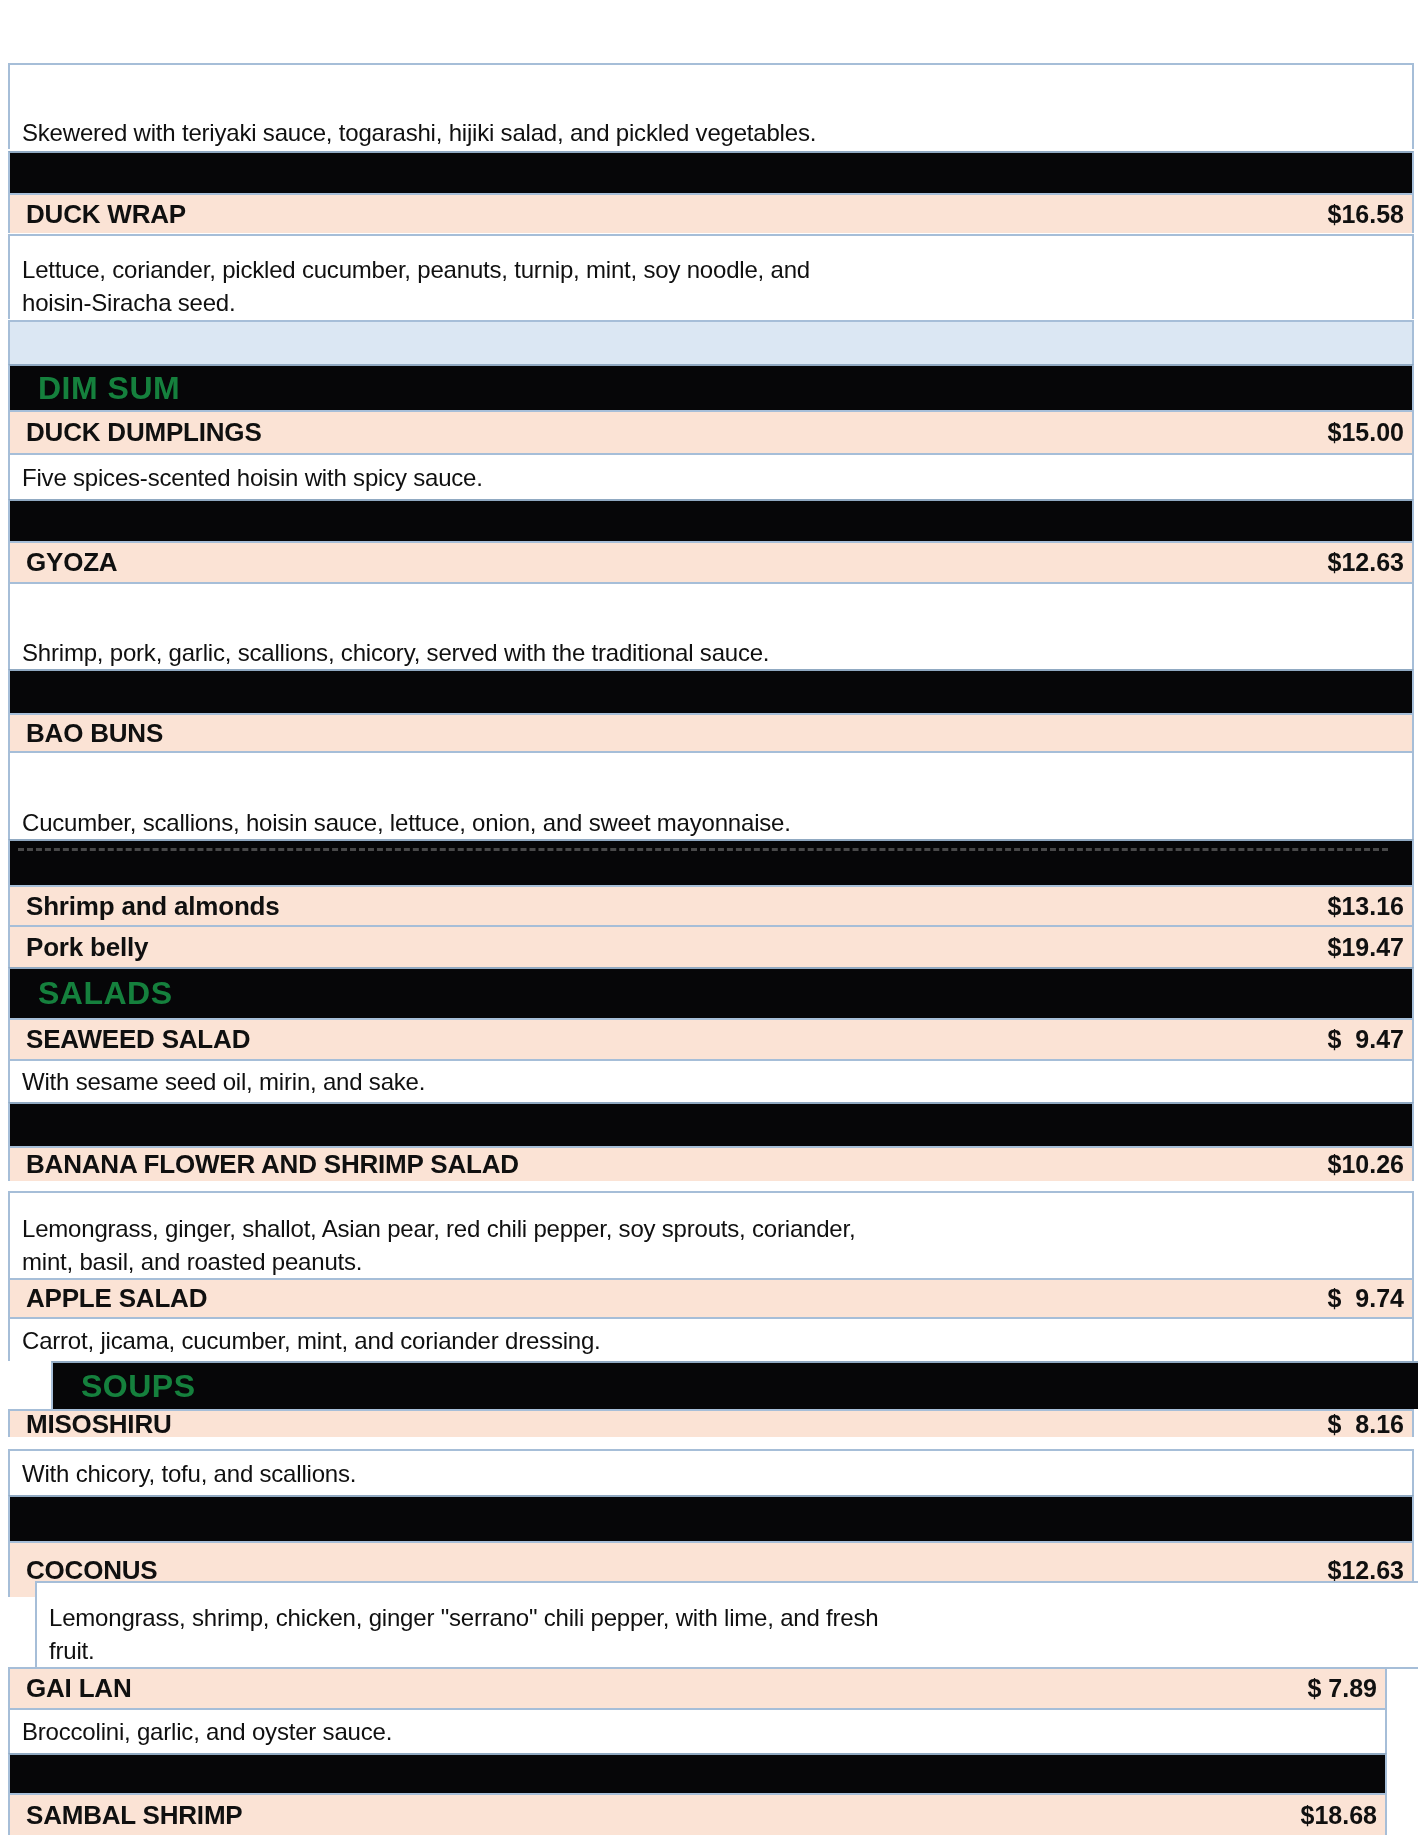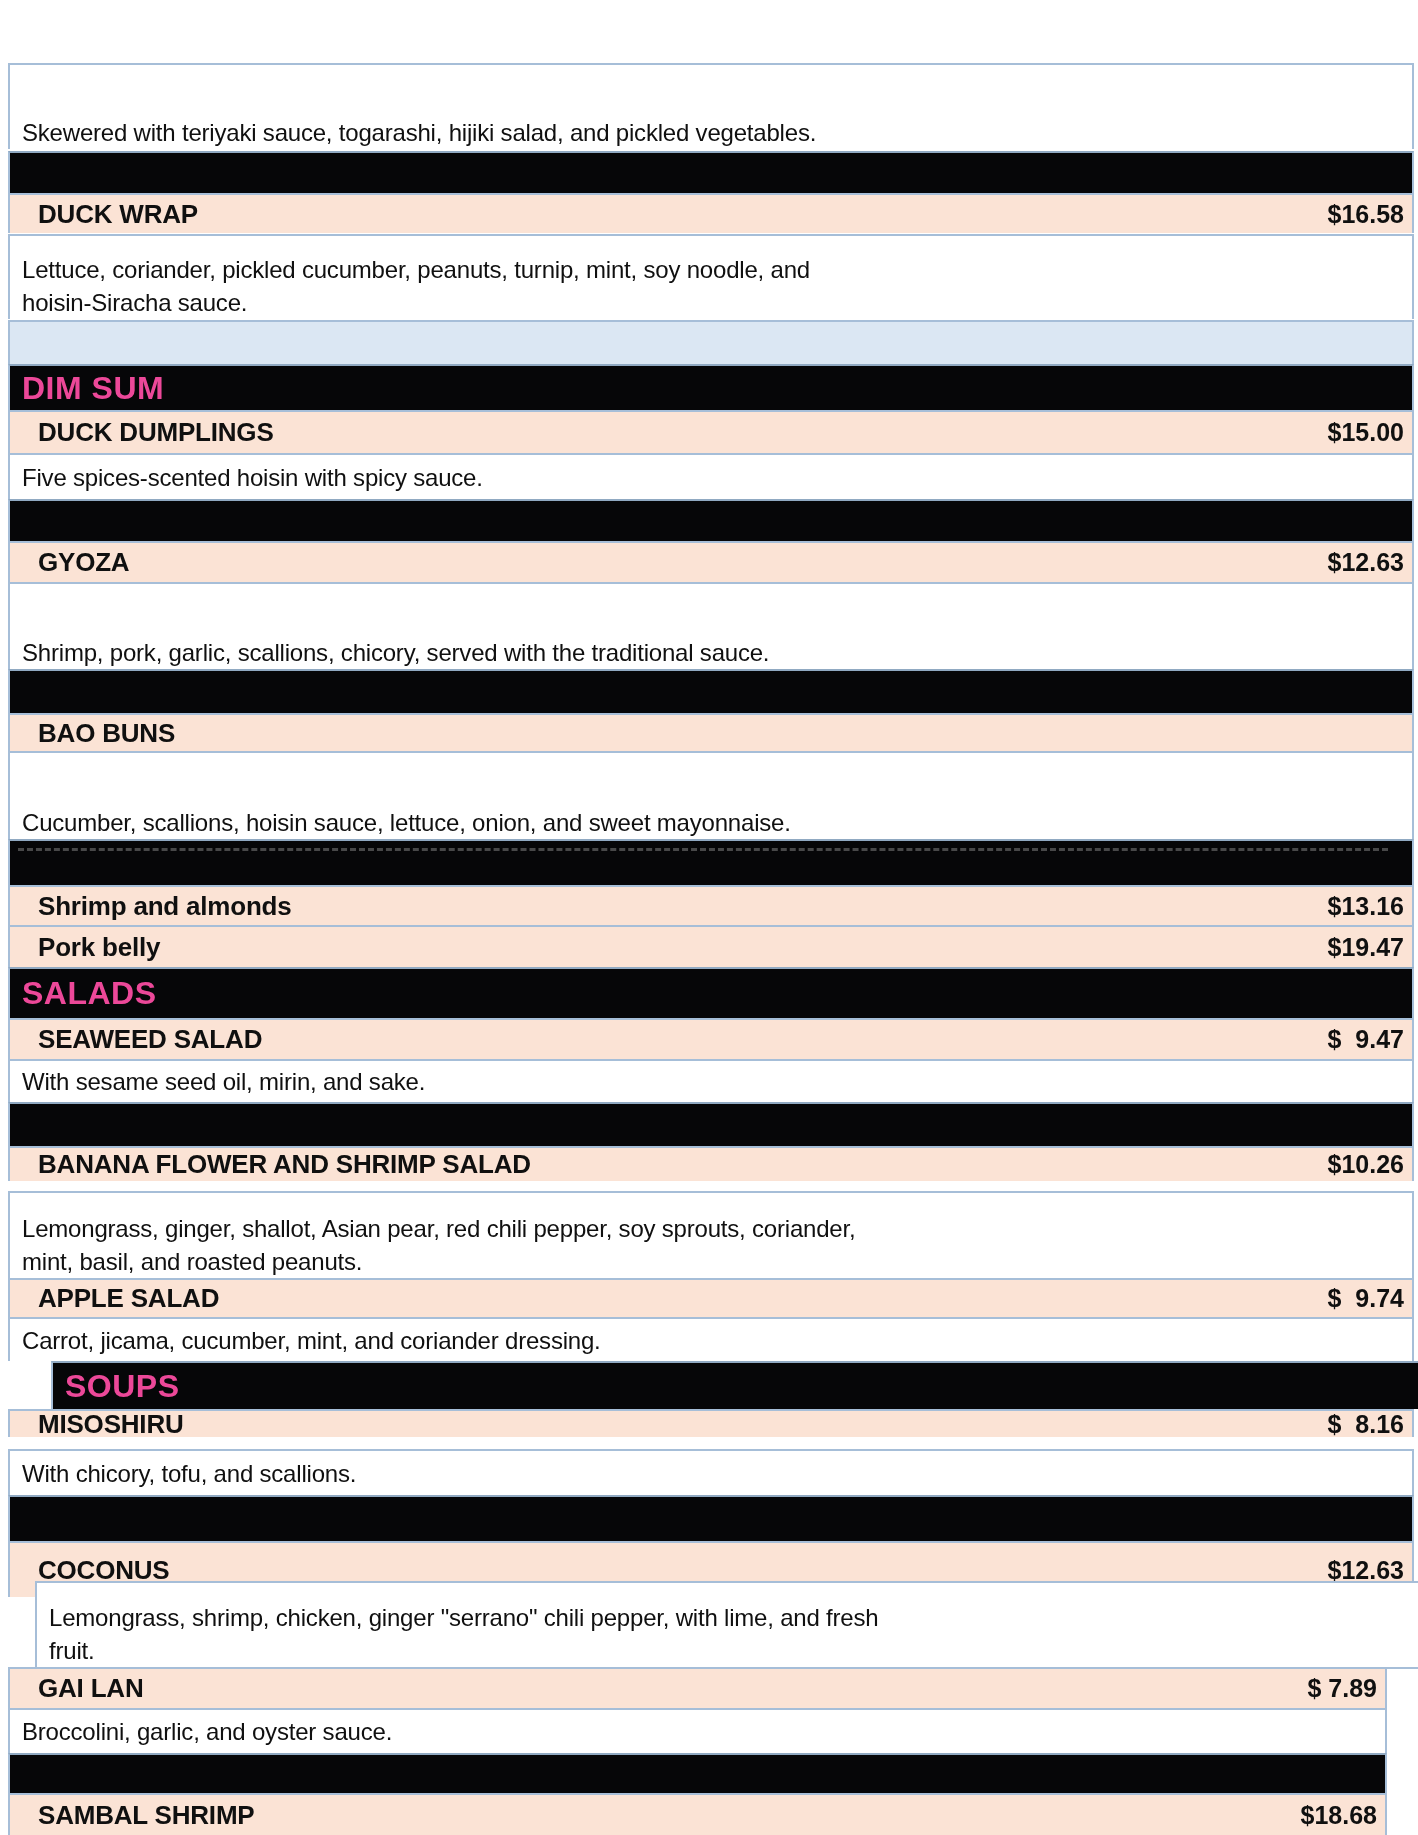--- a/index.html
+++ b/index.html
@@ -18,33 +18,33 @@
     border-left:2px solid #a6bed8;
     border-right:2px solid #a6bed8;
   }
   .narrow{width:1379px;}
   .peach{background:#fbe3d5;}
   .whitecell{background:#ffffff;}
   .bluecell{background:#dbe7f3;}
   .bar{background:#060608;border-top-color:#90a9c2;}
   .item{
     display:flex;justify-content:space-between;align-items:center;
-    height:100%;padding:0 8px 0 28px;
+    height:100%;padding:0 8px 0 16px;
     font-weight:bold;font-size:26px;letter-spacing:-0.2px;
   }
   .price{font-weight:bold;font-size:25px;white-space:pre;letter-spacing:0;}
   .desc{
     display:flex;flex-direction:column;justify-content:flex-end;
     height:100%;padding:0 10px 6px 12px;
     font-size:24px;line-height:33px;letter-spacing:-0.2px;
   }
   .desc.center{justify-content:center;padding-bottom:2px;}
   .header{
     display:flex;align-items:center;height:100%;
-    padding-left:12px;color:#ec4899;font-weight:bold;
+    padding-left:28px;color:#15803d;font-weight:bold;
     font-size:32px;letter-spacing:0.5px;
   }
   .ghost-dashes{
     position:absolute;top:7px;left:8px;right:24px;height:0;
     border-top:3px dashed #8a8a8a;opacity:0.5;
   }
   .edge-line{position:absolute;background:#a6bed8;}
 </style>
 </head>
 <body>
@@ -61,21 +61,21 @@
 
   <div class="row peach" style="top:193px;height:40px;">
     <div class="item">
       <span>DUCK WRAP</span>
       <span class="price">$16.58</span>
     </div>
   </div>
   <div class="row whitecell" style="top:234px;height:85px;">
     <div class="desc">
       <span>Lettuce, coriander, pickled cucumber, peanuts, turnip, mint, soy noodle, and</span>
-      <span>hoisin-Siracha sauce.</span>
+      <span>hoisin-Siracha seed.</span>
     </div>
   </div>
 
   <div class="row bluecell" style="top:320px;height:44px;"></div>
 
   <div class="row bar" style="top:364px;height:46px;">
     <div class="header">DIM SUM</div>
   </div>
 
   <div class="row peach" style="top:410px;height:43px;">

